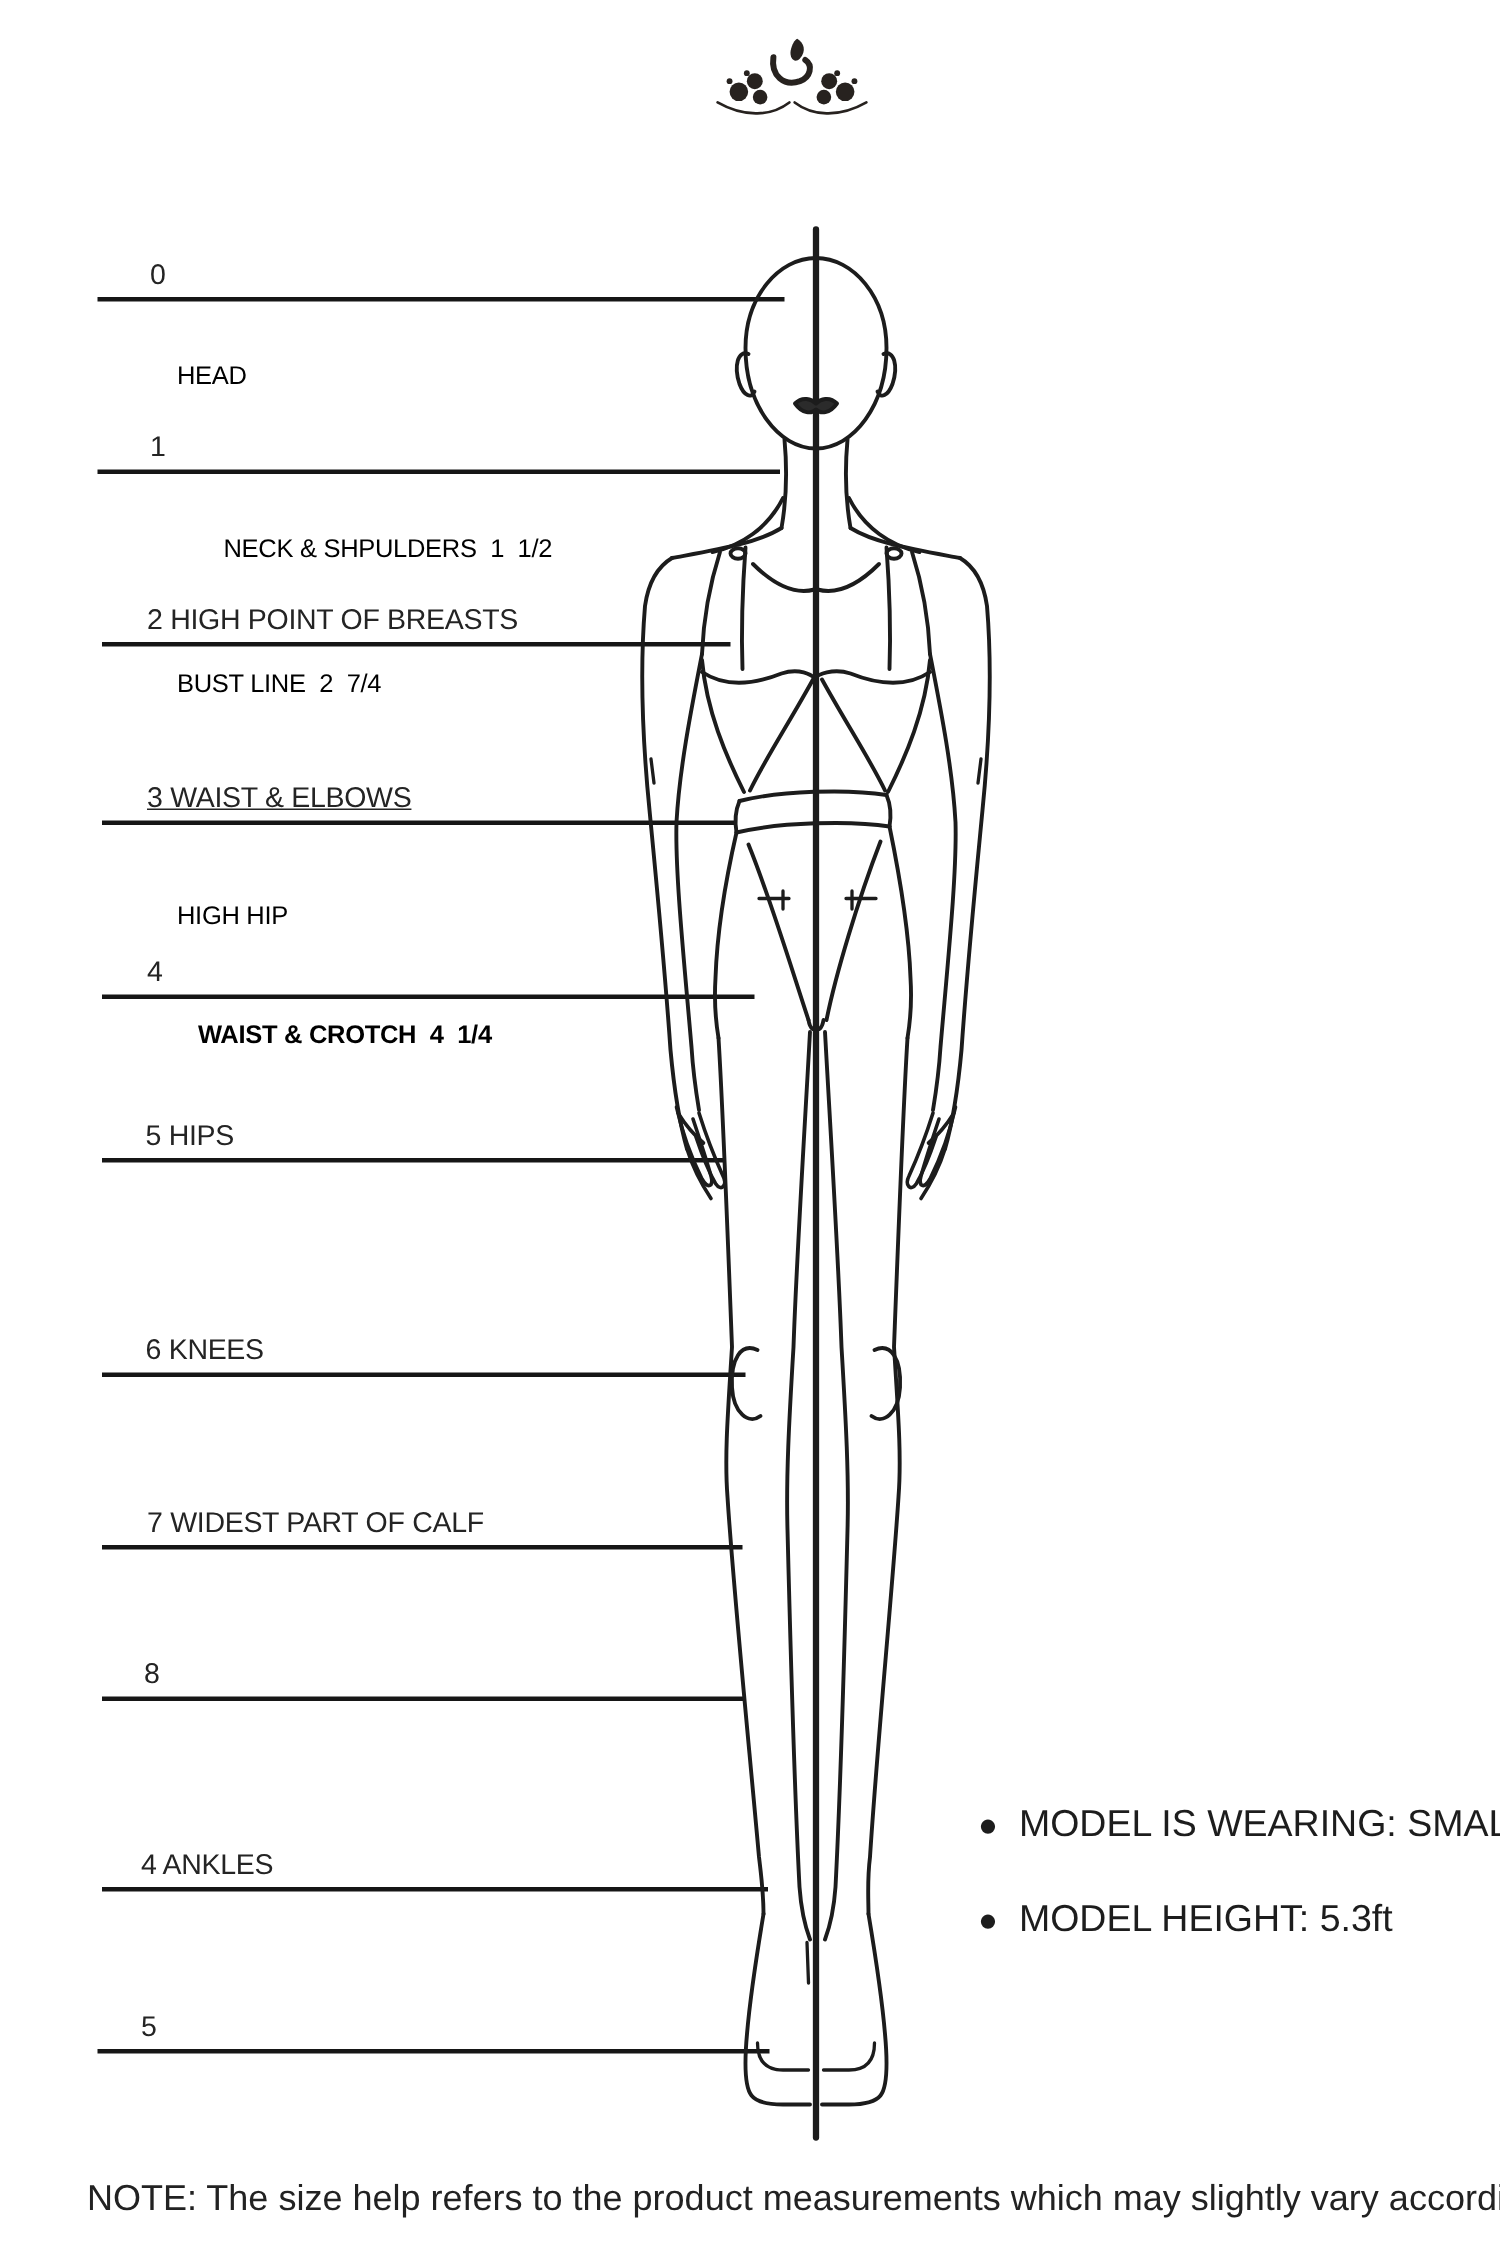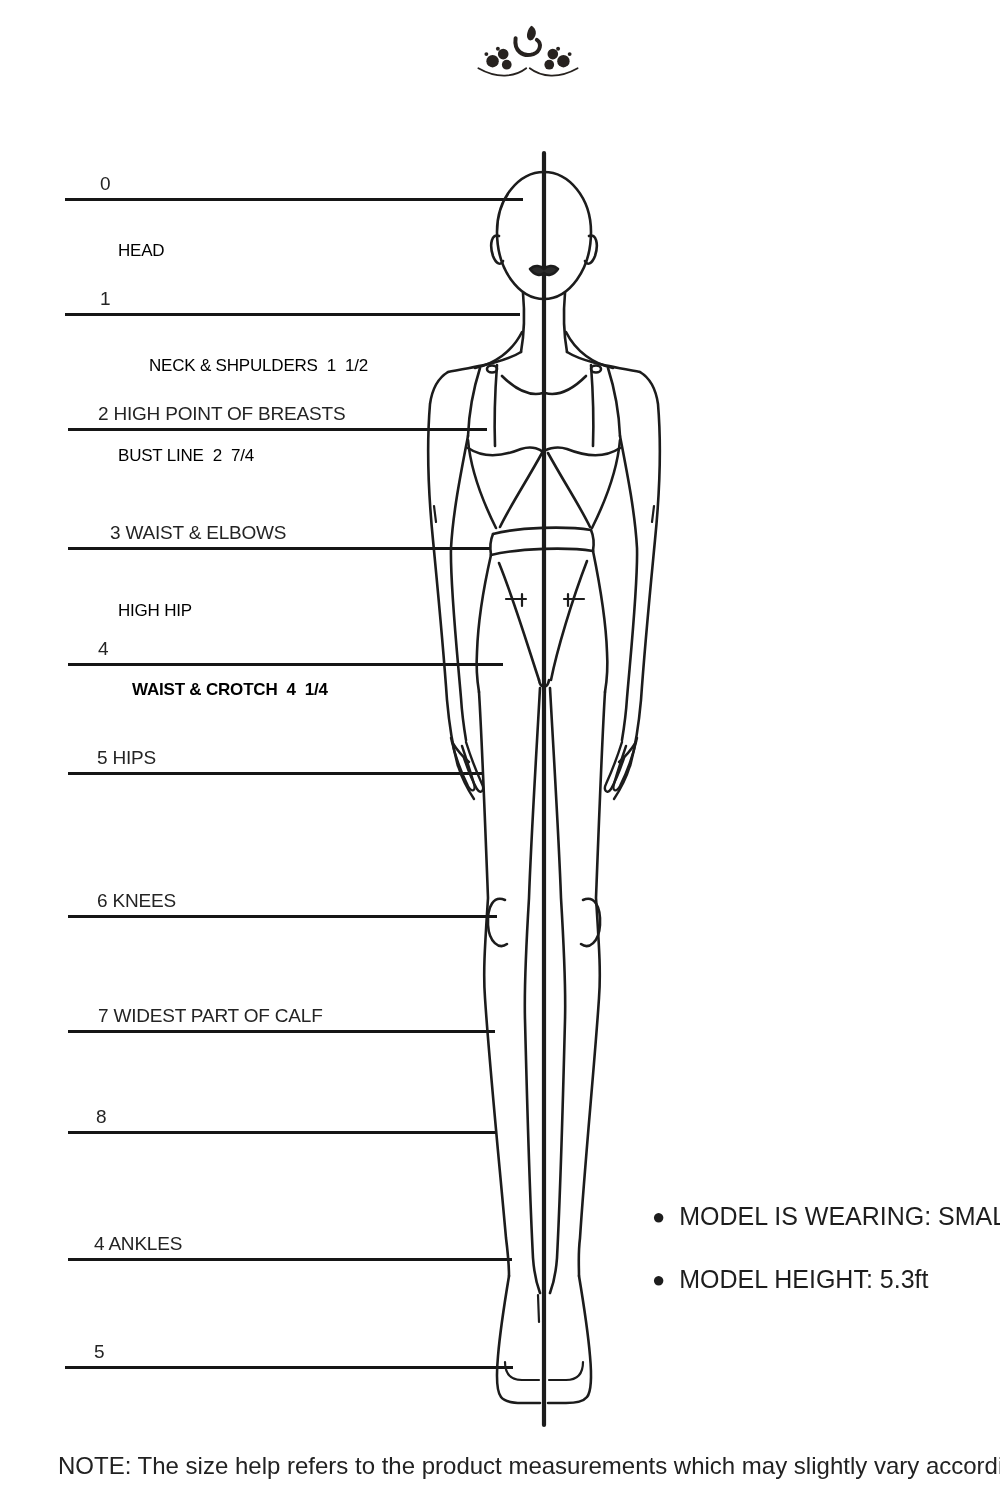--- a/index.html
+++ b/index.html
@@ -62,21 +62,21 @@
   <div class="mline" style="left:68px;top:772px;width:415px;"></div>
   <div class="mline" style="left:68px;top:915px;width:429px;"></div>
   <div class="mline" style="left:68px;top:1030px;width:427px;"></div>
   <div class="mline" style="left:68px;top:1131px;width:429px;"></div>
   <div class="mline" style="left:68px;top:1258px;width:444px;"></div>
   <div class="mline" style="left:65px;top:1366px;width:448px;"></div>
 
   <div class="mlabel" style="left:100px;top:173px;">0</div>
   <div class="mlabel" style="left:100px;top:288px;">1</div>
   <div class="mlabel" style="left:98px;top:403px;">2 HIGH POINT OF BREASTS</div>
-  <div class="mlabel" style="left:110px;top:522px;">3 WAIST &amp; ELBOWS</div>
+  <div class="mlabel" style="left:98px;top:522px;text-decoration:underline;">3 WAIST &amp; ELBOWS</div>
   <div class="mlabel" style="left:98px;top:638px;">4</div>
   <div class="mlabel" style="left:97px;top:747px;">5 HIPS</div>
   <div class="mlabel" style="left:97px;top:890px;">6 KNEES</div>
   <div class="mlabel" style="left:98px;top:1005px;">7 WIDEST PART OF CALF</div>
   <div class="mlabel" style="left:96px;top:1106px;">8</div>
   <div class="mlabel" style="left:94px;top:1233px;">4 ANKLES</div>
   <div class="mlabel" style="left:94px;top:1341px;">5</div>
 
   <div class="sublabel" style="left:118px;top:241px;">HEAD</div>
   <div class="sublabel" style="left:121px;top:356px;margin-left:28px;">NECK &amp; SHPULDERS  1  1/2</div>

